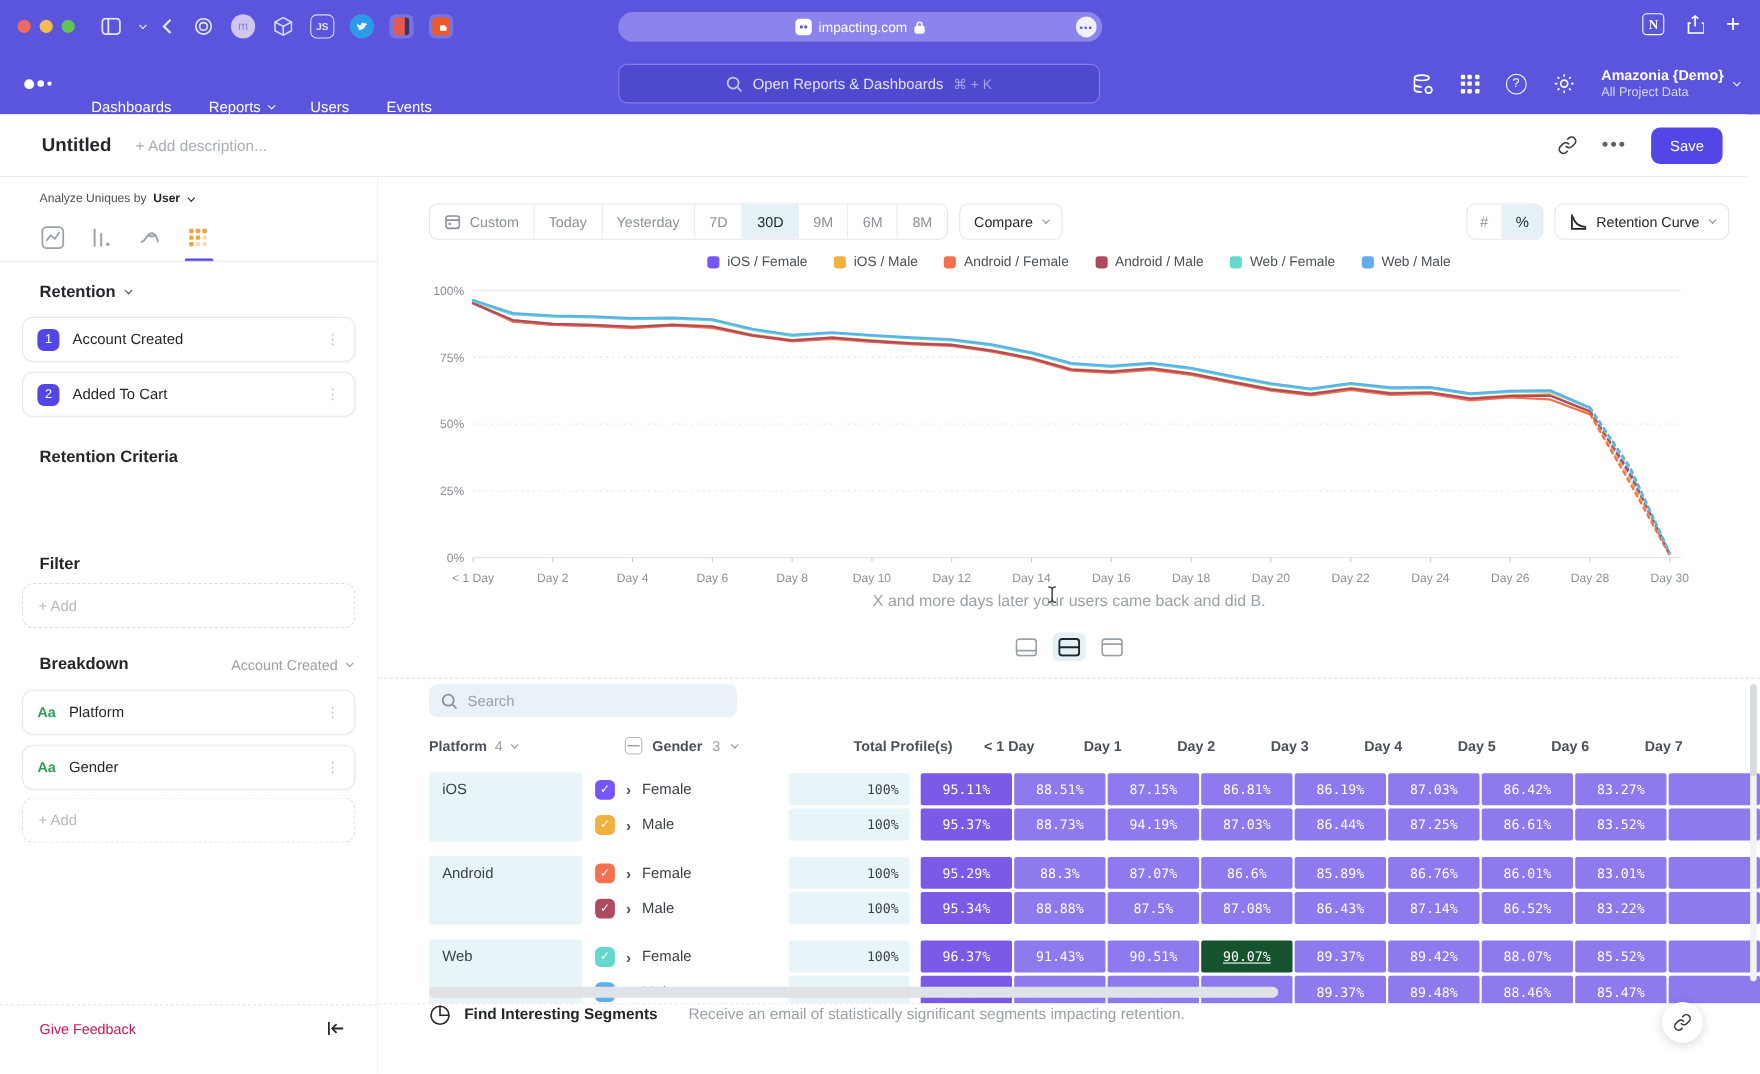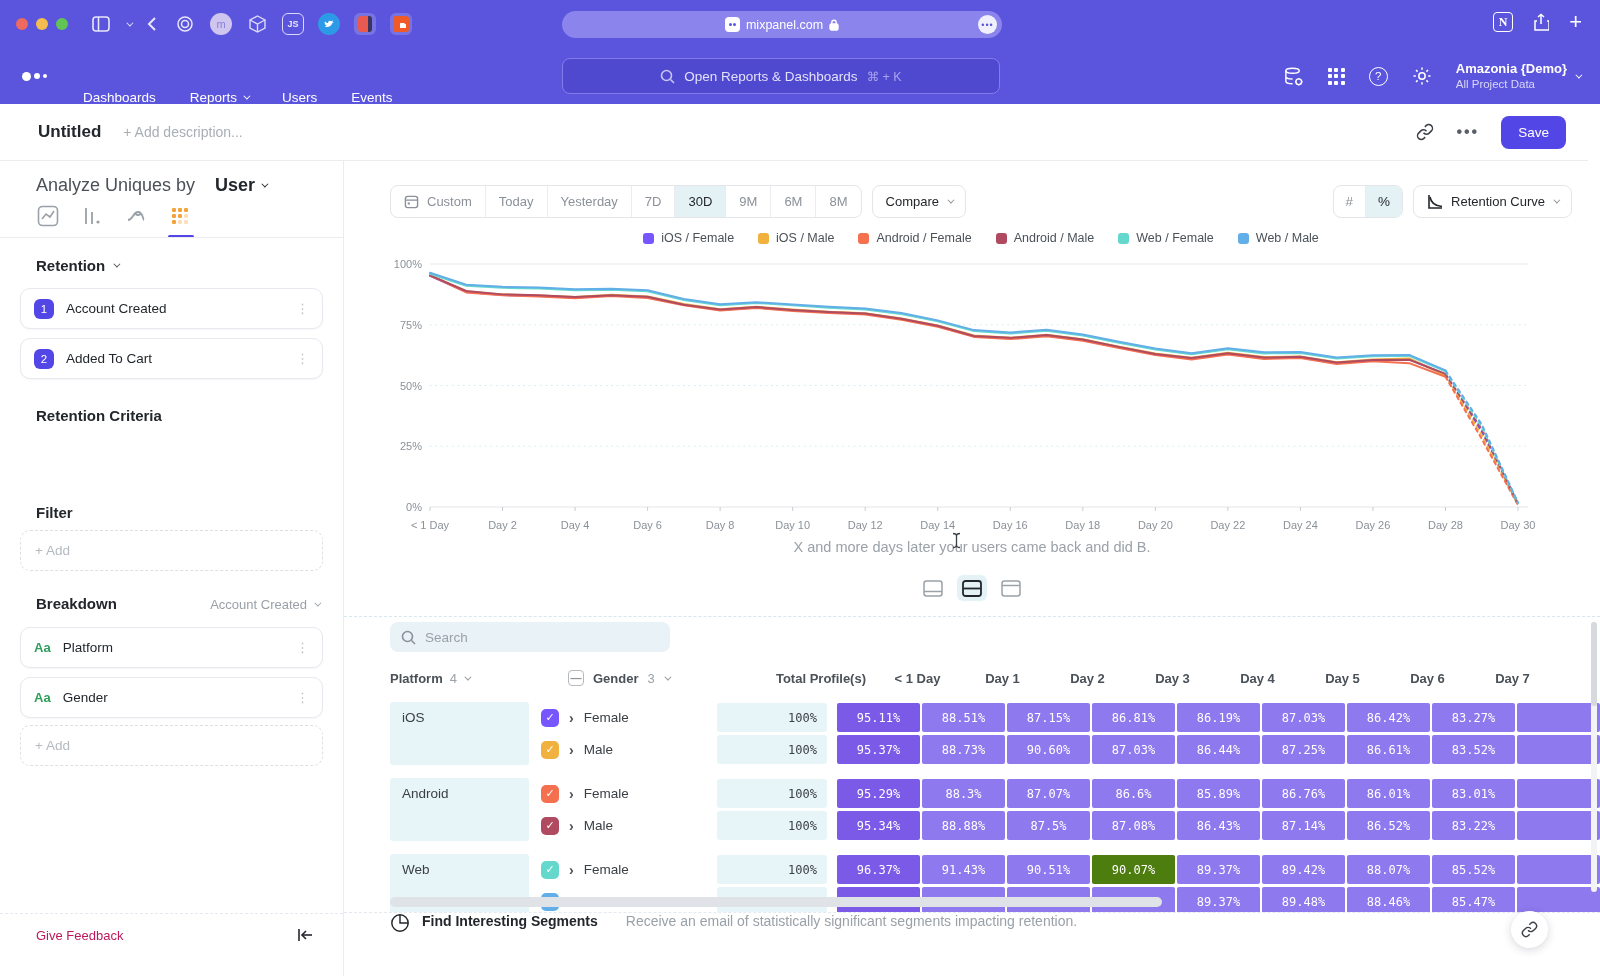--- a/index.html
+++ b/index.html
@@ -46,21 +46,21 @@
   
   .titlerow { position:absolute; top:104px; left:0; right:12px; height:57px; background:#fff; border-bottom:1px solid #ececf0; display:flex; align-items:center; }
   .doc-title { margin-left:38px; font-size:17px; font-weight:700; color:#23272c; }
   .doc-desc { margin-left:22px; font-size:14px; color:#a8aeb5; }
   .title-actions { position:absolute; right:22px; display:flex; align-items:center; gap:22px; color:#3b4046; }
   .kebab-h { color:#5a6067; font-size:16px; letter-spacing:2px; font-weight:bold; }
   .save-btn { background:#5346e6; color:#fff; font-size:13.5px; border:none; border-radius:8px; padding:9px 17px; cursor:pointer; }
 
   
   .sidebar { position:absolute; top:161px; left:0; width:344px; bottom:0; border-right:1px solid #ececf0; background:#fff; }
-  .sb-analyze { position:absolute; top:14px; left:36px; font-size:18px; color:#4b5158; display:flex; gap:20px; align-items:center; }
+  .sb-analyze { position:absolute; top:14px; left:36px; font-size:11px; color:#4b5158; display:flex; gap:6px; align-items:center; }
   .sb-analyze b { color:#23272c; font-weight:700; display:flex; gap:6px; align-items:center; }
   .sb-tabs { position:absolute; top:44px; left:36px; display:flex; gap:20px; }
   .sb-tab { width:24px; height:28px; color:#9aa1a8; display:flex; align-items:flex-start; justify-content:center; cursor:pointer; }
   .sb-tab.active { color:#f5a338; }
   .sb-tabline { position:absolute; top:76px; left:0; width:344px; border-bottom:1px solid #ececf0; }
   .sb-underline { position:absolute; top:74px; left:168px; width:26px; height:3px; background:#5346e6; border-radius:2px; }
   .sb-h { position:absolute; left:36px; font-size:15px; font-weight:700; color:#23272c; display:flex; align-items:center; gap:8px; }
   .sb-card { position:absolute; left:20px; width:303px; height:41px; background:#fff; border:1px solid #e8e9ee; border-radius:10px; box-shadow:0 1px 2px rgba(30,30,60,.04); display:flex; align-items:center; padding:0 13px; font-size:13.5px; color:#23272c; }
   .sb-card .kebab { margin-left:auto; color:#b8bdc4; font-size:13px; }
   .step-badge { width:20px; height:20px; background:#5346e6; color:#fff; border-radius:6px; font-size:11.5px; display:flex; align-items:center; justify-content:center; margin-right:12px; }
@@ -185,21 +185,21 @@
             </svg>
           </span>
         </span>
     </div>
 
     <div class="urlbar">
       <span class="url-fav">
           <i></i>
           <i></i>
         </span>
-      <span>mixpanel.com</span>
+      <span>impacting.com</span>
       <svg width="10" height="12" viewBox="0 0 10 12" fill="none" stroke="#fff" stroke-width="1.4">
           <rect x="1" y="5" width="8" height="6" rx="1.5" fill="#fff"></rect>
           <path d="M2.8 5V3.5a2.2 2.2 0 0 1 4.4 0V5"></path>
         </svg>
       <span class="url-dots">•••</span>
     </div>
 
     <div class="chrome-right">
       <span class="notion-box">N</span>
       <span>
@@ -628,21 +628,21 @@
           </div>
           <div class="trow">
             <div class="g-cell">
               <span class="cbx" style="background: rgb(240, 177, 62);">✓</span>
               <span class="rchev">›</span>
               <span>Male</span>
             </div>
             <div class="tot-cell">100%</div>
             <div class="v-cell first" style="background: rgb(124, 90, 232);">95.37%</div>
             <div class="v-cell" style="background: rgb(142, 121, 238);">88.73%</div>
-            <div class="v-cell" style="background: rgb(142, 121, 238);">90.60%</div>
+            <div class="v-cell" style="background: rgb(142, 121, 238);">94.19%</div>
             <div class="v-cell" style="background: rgb(142, 121, 238);">87.03%</div>
             <div class="v-cell" style="background: rgb(142, 121, 238);">86.44%</div>
             <div class="v-cell" style="background: rgb(142, 121, 238);">87.25%</div>
             <div class="v-cell" style="background: rgb(142, 121, 238);">86.61%</div>
             <div class="v-cell" style="background: rgb(142, 121, 238);">83.52%</div>
             <div class="v-cell" style="background: rgb(142, 121, 238);"></div>
           </div>
         </div>
       </div>
       <div class="tgroup" style="top: 76px;">
@@ -690,21 +690,21 @@
           <div class="trow">
             <div class="g-cell">
               <span class="cbx" style="background: rgb(100, 216, 204);">✓</span>
               <span class="rchev">›</span>
               <span>Female</span>
             </div>
             <div class="tot-cell">100%</div>
             <div class="v-cell first" style="background: rgb(124, 90, 232);">96.37%</div>
             <div class="v-cell" style="background: rgb(142, 121, 238);">91.43%</div>
             <div class="v-cell" style="background: rgb(142, 121, 238);">90.51%</div>
-            <div class="v-cell" style="background: #4d7c0f;">90.07%</div>
+            <div class="v-cell" style="background: #14532d; text-decoration: underline;">90.07%</div>
             <div class="v-cell" style="background: rgb(142, 121, 238);">89.37%</div>
             <div class="v-cell" style="background: rgb(142, 121, 238);">89.42%</div>
             <div class="v-cell" style="background: rgb(142, 121, 238);">88.07%</div>
             <div class="v-cell" style="background: rgb(142, 121, 238);">85.52%</div>
             <div class="v-cell" style="background: rgb(142, 121, 238);"></div>
           </div>
           <div class="trow">
             <div class="g-cell">
               <span class="cbx" style="background: rgb(97, 174, 232);">✓</span>
               <span class="rchev">›</span>

